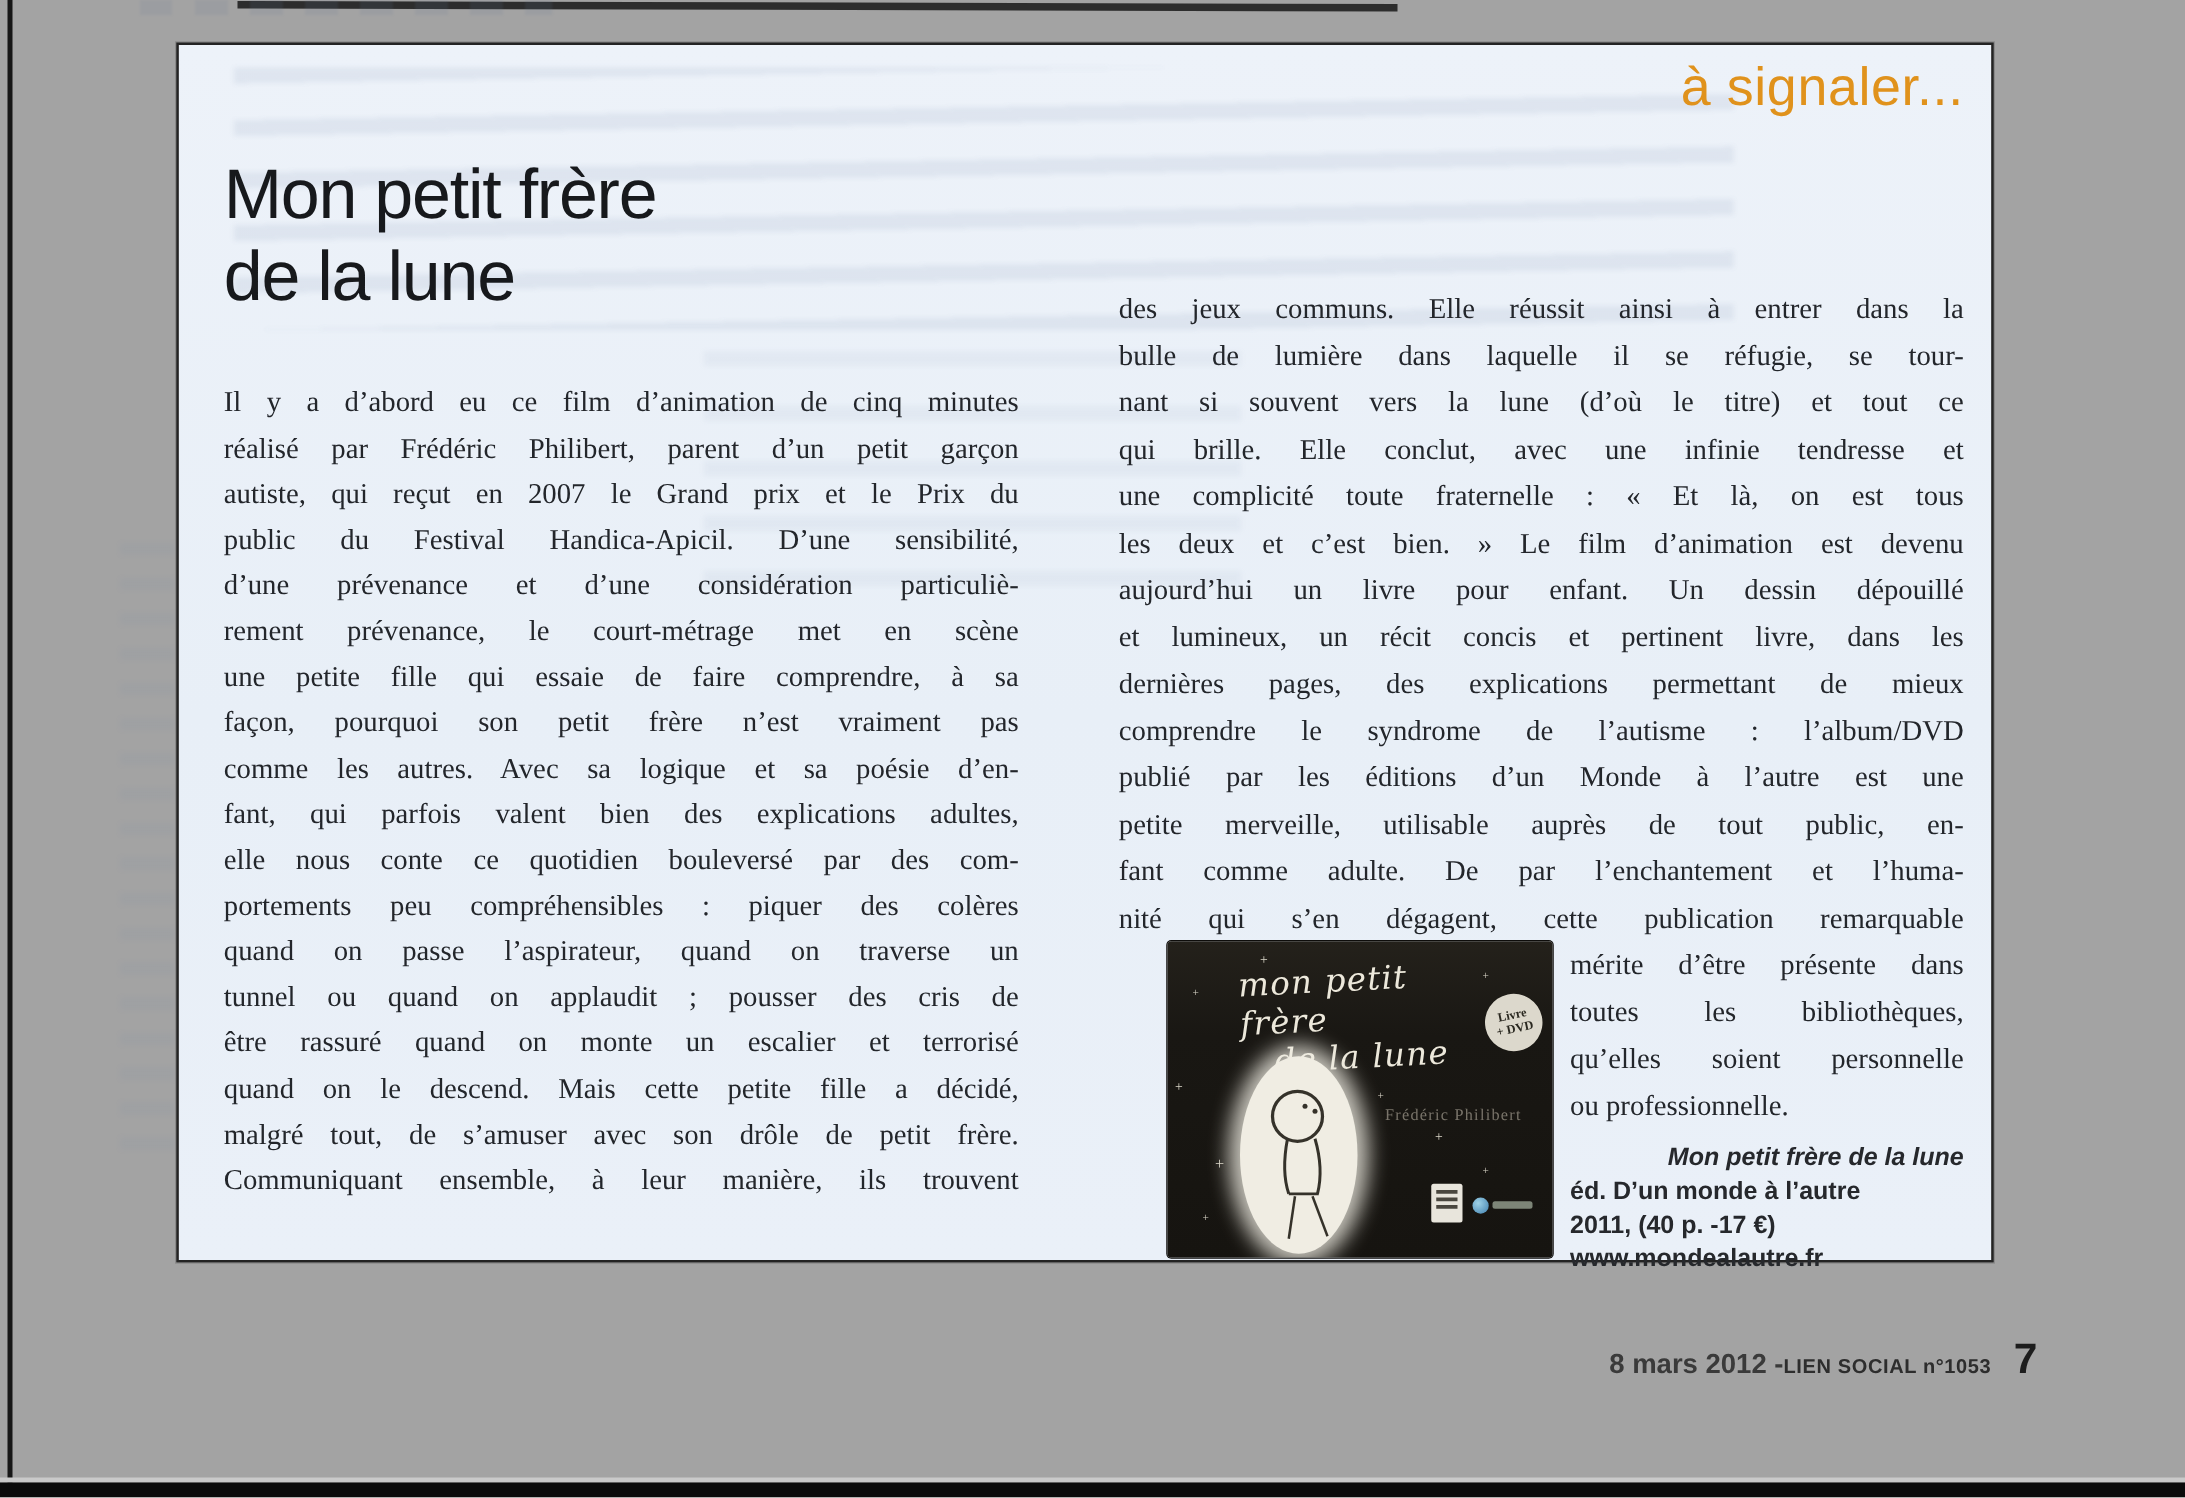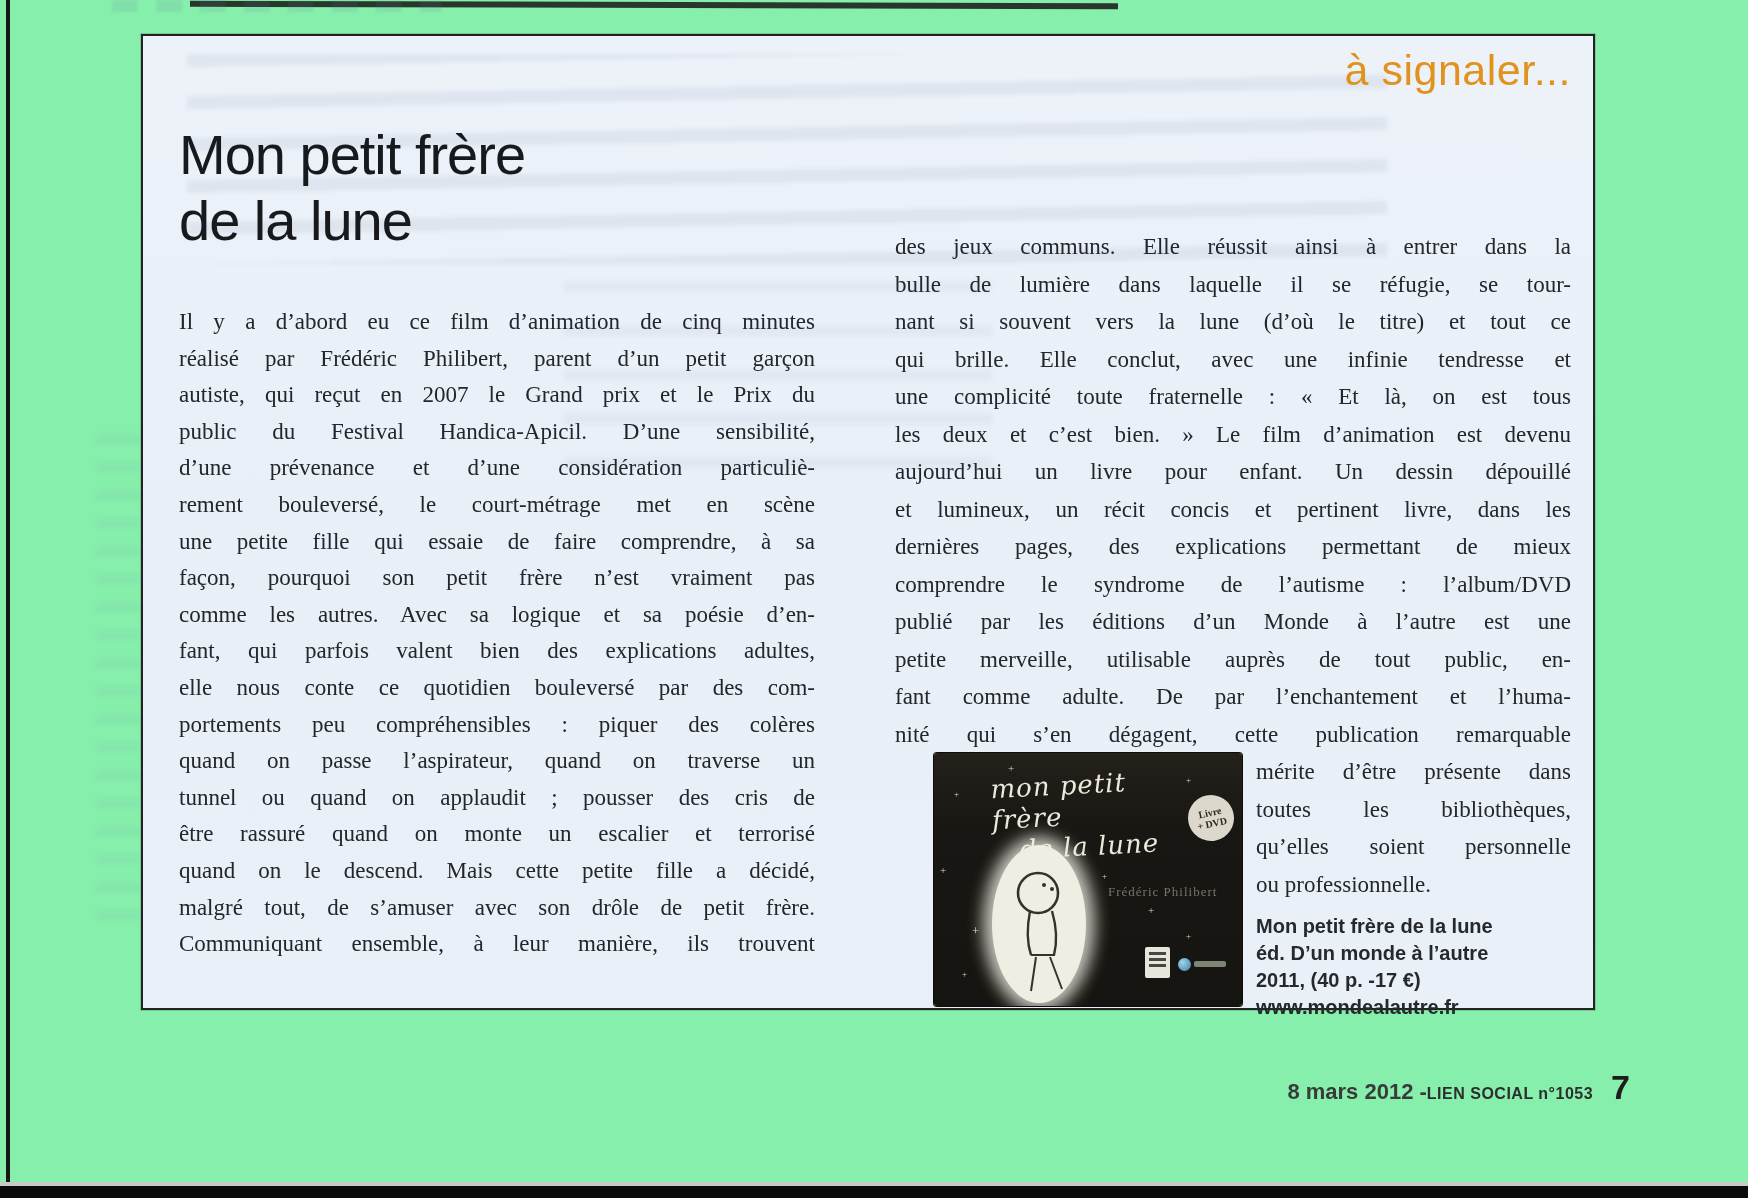--- a/index.html
+++ b/index.html
@@ -1,16 +1,16 @@
 <!DOCTYPE html>
 <html><head>
 <meta charset="utf-8">
 <style>
   html,body{margin:0;padding:0;background:#e9e9e7;}
-  .screen{position:relative;width:1748px;height:1198px;background:#86efac;overflow:hidden;
+  .screen{position:relative;width:1748px;height:1198px;background:#a3a3a3;overflow:hidden;
           font-family:"Liberation Sans",sans-serif;}
   
   .scan-left-line{position:absolute;left:6px;top:0;width:4px;height:1186px;background:#161616;}
   .scan-top-line{position:absolute;left:190px;top:2px;width:928px;height:6px;background:#1d1d1d;opacity:.88;transform:rotate(.15deg);}
   .scan-bottom-gray{position:absolute;left:0;bottom:12px;width:100%;height:4px;background:#c9c9c9;}
   .scan-bottom-band{position:absolute;left:0;bottom:0;width:100%;height:12px;background:#0b0b0b;}
   
   .panel{position:absolute;left:141px;top:34px;width:1450px;height:972px;
          background:linear-gradient(180deg,#edf2f9 0%,#e8eff7 55%,#eaf0f8 100%);
          border:2px solid #232323;box-shadow:0 0 0 1px rgba(0,0,0,.15);}
@@ -56,21 +56,21 @@
   .cover-author{position:absolute;left:174px;top:131px;font-size:13px;color:#79746a;letter-spacing:1px;}
   .logo-sq{position:absolute;left:211px;top:194px;width:25px;height:31px;background:#e8e5dc;border-radius:2px;}
   .logo-sq:before{content:"";position:absolute;left:4px;top:5px;width:17px;height:3px;background:#4a473f;
                   box-shadow:0 6px 0 #4a473f,0 12px 0 #4a473f;}
   .logo-ed{position:absolute;left:244px;top:202px;width:52px;height:18px;display:flex;align-items:center;}
   .logo-ed .dot{width:13px;height:13px;border-radius:50%;background:radial-gradient(circle at 35% 35%,#9fd3e8,#3f7fae);}
   .logo-ed .bar{margin-left:3px;width:32px;height:6px;background:#7d8577;border-radius:2px;}
   
   .caption{margin-left:361px;margin-top:10px;font-family:"Liberation Sans",sans-serif;
            font-size:20px;line-height:27px;color:#26282c;font-weight:bold;}
-  .caption .c-it{}
+  .caption .c-it{font-style:italic;text-align:right;}
   
   .footer{position:absolute;right:118px;top:1068px;display:flex;align-items:baseline;color:#2d2d2d;}
   .footer .f-date{font-size:22px;font-weight:bold;color:#3a3a3a;}
   .footer .f-issue{font-size:16px;font-weight:bold;letter-spacing:.5px;}
   .footer .f-page{font-size:34px;font-weight:bold;margin-left:18px;color:#1d1d1d;}
 </style>
 </head>
 <body>
 
 <div class="screen">
@@ -90,21 +90,21 @@
       <span>Mon petit frère</span><br>
       <span>de la lune</span>
     </div>
 
     <div class="col col-left">
       <div class="ln">Il y a d’abord eu ce film d’animation de cinq minutes</div>
       <div class="ln">réalisé par Frédéric Philibert, parent d’un petit garçon</div>
       <div class="ln">autiste, qui reçut en 2007 le Grand prix et le Prix du</div>
       <div class="ln">public du Festival Handica-Apicil. D’une sensibilité,</div>
       <div class="ln">d’une prévenance et d’une considération particuliè-</div>
-      <div class="ln">rement bouleversé, le court-métrage met en scène</div>
+      <div class="ln">rement prévenance, le court-métrage met en scène</div>
       <div class="ln">une petite fille qui essaie de faire comprendre, à sa</div>
       <div class="ln">façon, pourquoi son petit frère n’est vraiment pas</div>
       <div class="ln">comme les autres. Avec sa logique et sa poésie d’en-</div>
       <div class="ln">fant, qui parfois valent bien des explications adultes,</div>
       <div class="ln">elle nous conte ce quotidien bouleversé par des com-</div>
       <div class="ln">portements peu compréhensibles : piquer des colères</div>
       <div class="ln">quand on passe l’aspirateur, quand on traverse un</div>
       <div class="ln">tunnel ou quand on applaudit ; pousser des cris de</div>
       <div class="ln">être rassuré quand on monte un escalier et terrorisé</div>
       <div class="ln">quand on le descend. Mais cette petite fille a décidé,</div>

